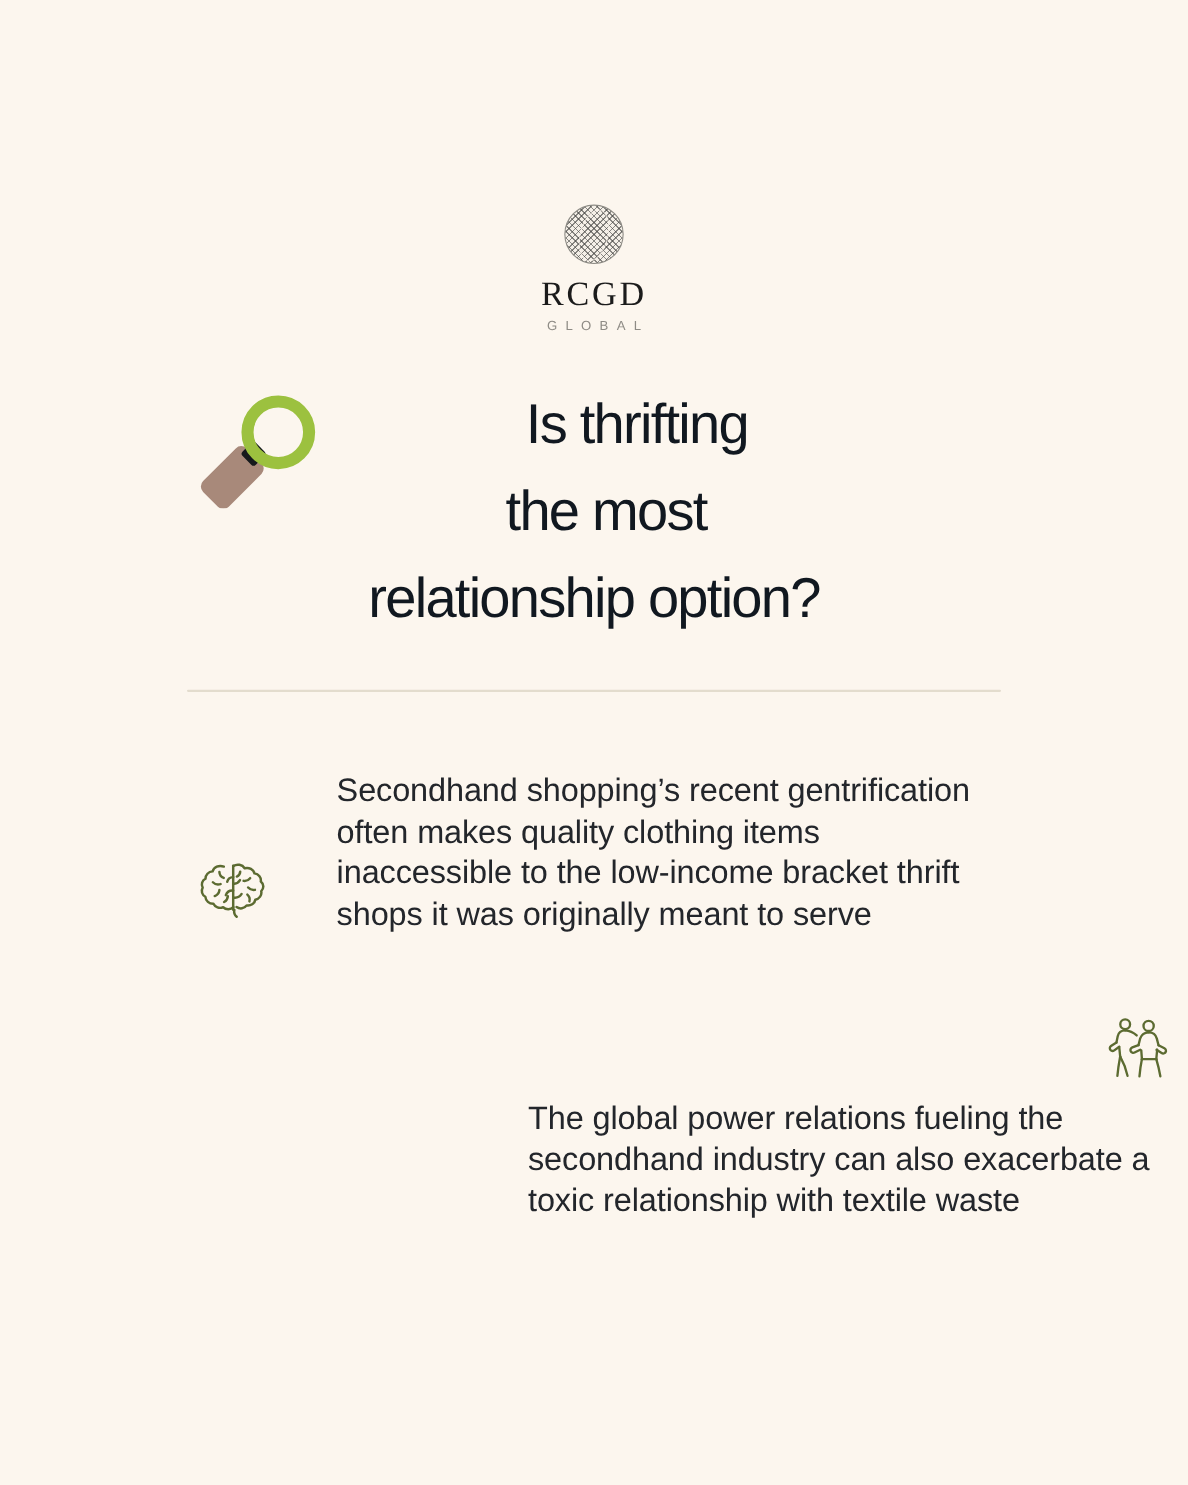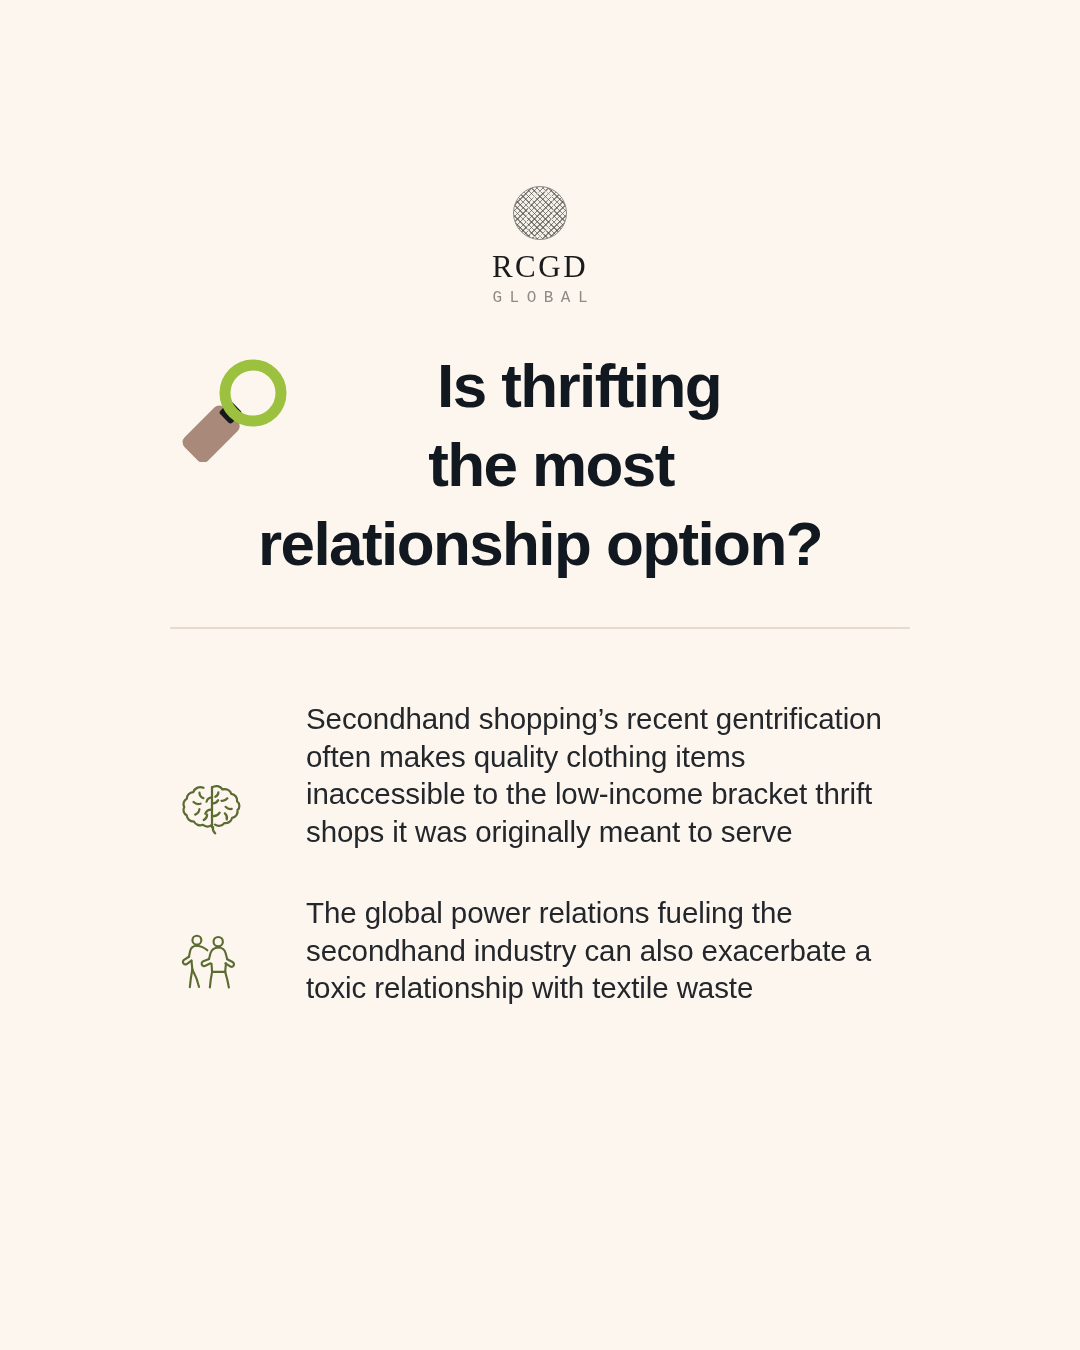--- a/index.html
+++ b/index.html
@@ -60,41 +60,41 @@
     margin-top: 11px;
     font-family: "Liberation Serif", serif;
     font-size: 31px;
     line-height: 1;
     letter-spacing: 2.5px;
     color: #1b1b1b;
     font-weight: 400;
   }
   .brand-sub {
     margin-top: 7px;
-    font-family: Liberation Mono, monospace;
-    font-size: 16px;
+    font-family: Liberation Sans, sans-serif;
+    font-size: 12px;
     letter-spacing: 7.5px;
     color: #8e8b85;
     text-indent: 7.5px;
     font-weight: 400;
   }
 
   
   .headline-block {
     position: absolute;
     top: 346px;
     left: 0;
     width: 1080px;
   }
   .headline {
     margin: 0;
     text-align: center;
     font-family: "Liberation Sans", sans-serif;
-    font-weight: 700;
-    font-size: 62px;
+    font-weight: 400;
+    font-size: 51px;
     line-height: 79px;
     letter-spacing: -1.6px;
     color: #111820;
   }
   .headline-line {
     display: block;
     white-space: nowrap;
   }
   .headline-line-1 { padding-left: 78px; }
   .headline-line-2 { padding-left: 22px; }
@@ -123,21 +123,21 @@
   .points {
     position: absolute;
     top: 700px;
     left: 0;
     width: 1080px;
   }
   .point-row {
     display: flex;
     align-items: flex-end;
   }
-  .point-row + .point-row { margin-top: 44px; }
+  .point-row + .point-row { margin-top: 64px; flex-direction: column; }
 
   .point-icon {
     flex: 0 0 auto;
     width: 76px;
     height: 76px;
     margin-left: 178px;
     margin-top: 8px;
     display: flex;
     align-items: flex-start;
     justify-content: flex-start;

